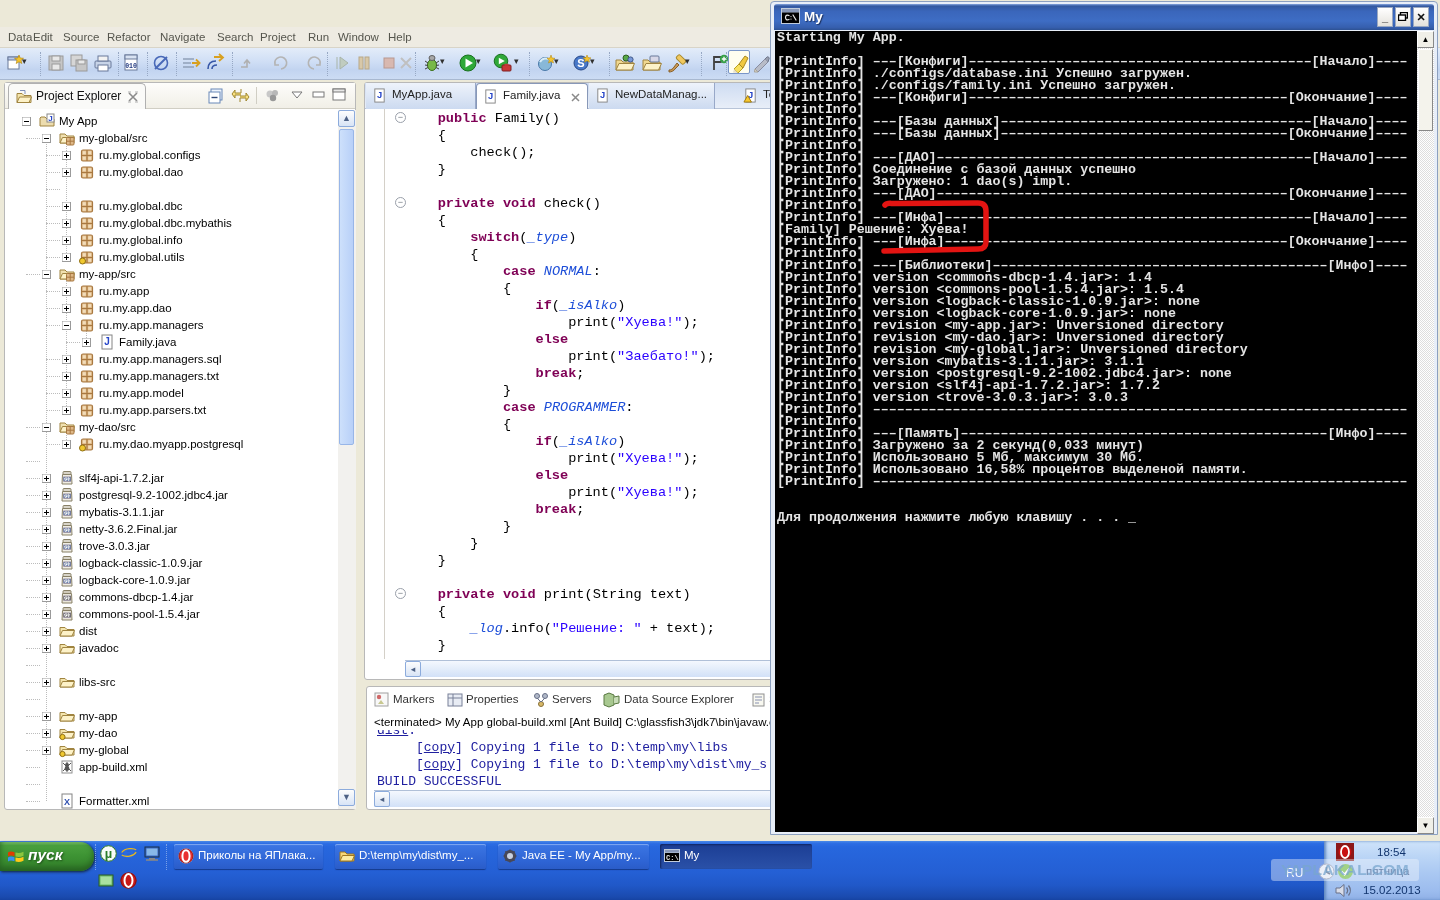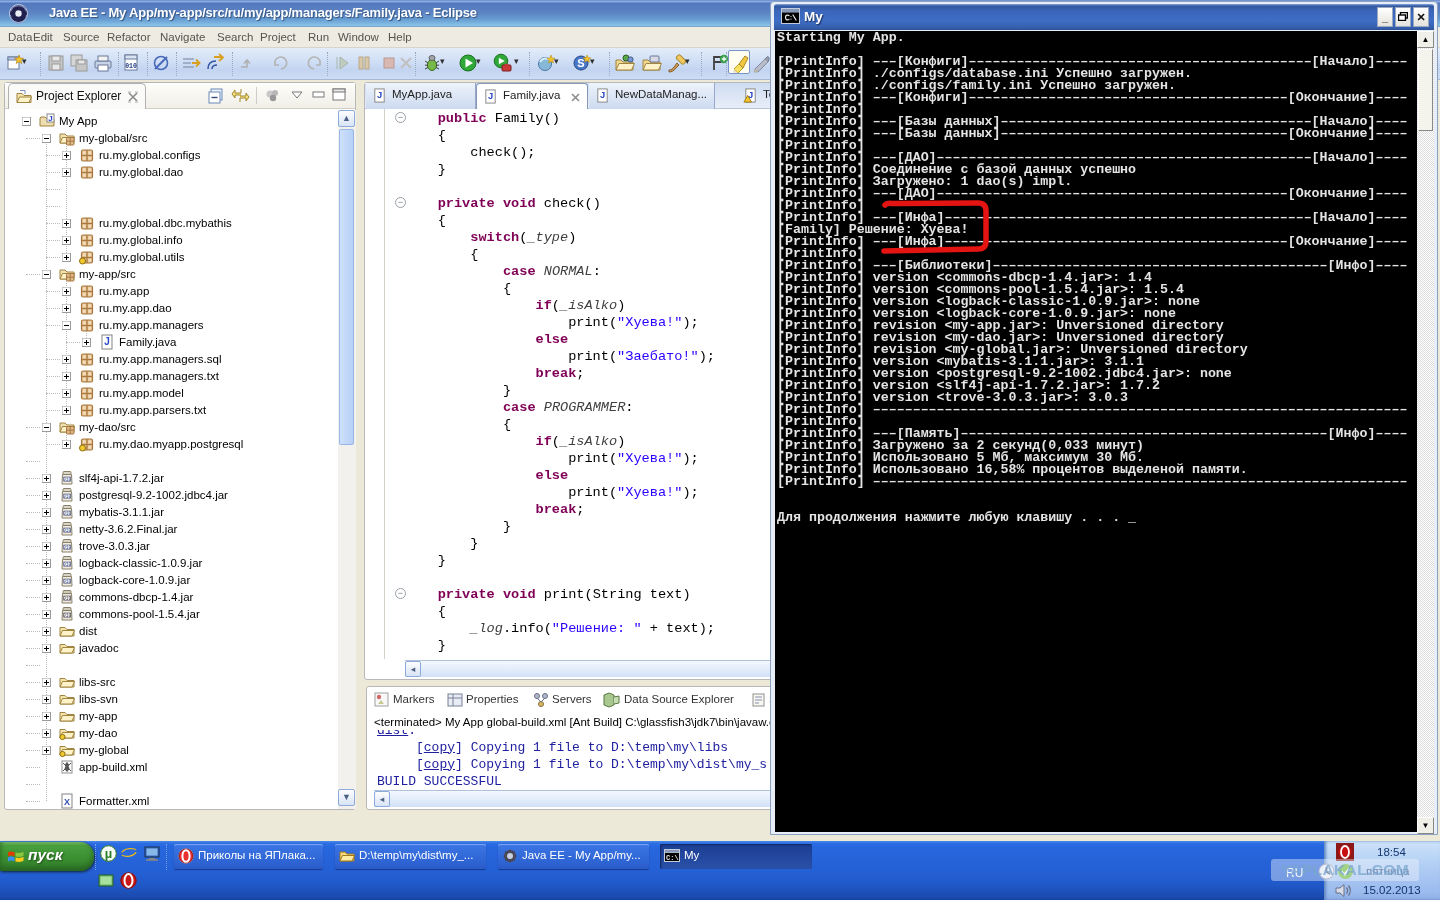--- a/index.html
+++ b/index.html
@@ -32,21 +32,21 @@
 .sbthumb{position:absolute;left:1px;width:15px;background:linear-gradient(90deg,#cde0fb,#b8d0f8);border:1px solid #98b6e8;border-radius:2px}
 
 #editor{left:364px;top:82px;width:680px;height:598px}
 .etabbar{position:absolute;left:0;top:0;width:100%;height:26px;background:linear-gradient(180deg,#cedcf2,#e8eef8);border-bottom:1px solid #b8c4d8}
 .etab{position:absolute;top:0;height:26px;font-size:11.5px;color:#222;background:linear-gradient(180deg,#eef3fb,#ccdaf0);border-right:1px solid #98a8c8;padding:5px 8px 0 26px;white-space:nowrap}
 .etab.active{background:#fff;border:1px solid #8898b8;border-bottom:none;border-radius:4px 4px 0 0;z-index:2}
 .jico{position:absolute;left:6px;top:5px;width:15px;height:15px}
 #ecode{position:absolute;left:0;top:26px;right:0;bottom:20px;background:#fff;overflow:hidden}
 #ecode pre{position:absolute;left:40px;top:1px;font-family:"Liberation Mono",monospace;font-size:13.6px;line-height:17px;color:#000}
 #ecode pre b{color:#7f0055;font-weight:bold}
-#ecode pre .f{color:#404040;font-style:italic}
+#ecode pre .f{color:#1d4ed8;font-style:italic}
 #ecode pre .s{color:#2a00ff}
 .foldc{position:absolute;left:30px;width:11px;height:11px;border:1px solid #9aa0aa;border-radius:50%;background:#fff;color:#707880;font-size:9px;line-height:8px;text-align:center}
 .vline{position:absolute;left:19px;top:0;bottom:0;border-left:1px solid #d4d0c8}
 
 .hsb{position:absolute;height:17px;background:linear-gradient(180deg,#f4f8fe,#d2e1f7);border-top:1px solid #b0c0d8}
 
 #bpanel{left:366px;top:686px;width:680px;height:124px}
 .btab{position:absolute;top:6px;font-size:11.5px;color:#333;white-space:nowrap}
 #console-line{position:absolute;left:1px;top:29px;right:1px;height:14px;font-size:11.5px;color:#000;white-space:nowrap;background:#fff;padding-left:6px;z-index:5}
 #bconsole{position:absolute;left:10px;top:34.5px;font-family:"Liberation Mono",monospace;font-size:13px;line-height:17px;color:#2020a0;white-space:pre}
@@ -75,29 +75,20 @@
 #tray{position:absolute;left:1324px;top:0;width:116px;height:59px;
  background:linear-gradient(180deg,#cfe3fa 0%,#bcd6f6 25%,#aac8f2 55%,#9cbcee 85%,#8fb0e6 100%);box-shadow:inset 2px 0 3px #6088c0}
 #tray .tt{position:absolute;color:#12356e;font-size:11.5px;white-space:nowrap}
 #watermark{position:absolute;left:1271px;top:18px;width:148px;height:22px;background:rgba(240,246,252,0.42);border-radius:3px;z-index:30;
  color:rgba(120,165,205,0.75);font-size:15.5px;font-weight:bold;letter-spacing:0.4px;text-align:center;line-height:21px;font-family:"Liberation Sans"}
 .qlico{position:absolute;width:17px;height:17px}
 </style></head>
 <body>
 
 <div id="eclipse">
-  <div id="etitle">
-    <svg class="abs" style="left:8px;top:3px" width="21" height="21">
-        <circle cx="10.5" cy="10.5" r="9" fill="#20214e"></circle>
-        <circle cx="10.5" cy="10.5" r="9" fill="none" stroke="#c8d4e8" stroke-width="1"></circle>
-        <path d="M3 8 A8 8 0 0 1 18 8 M2.5 12 A8 8 0 0 0 18.5 12" stroke="#8898c8" fill="none"></path>
-        <circle cx="10.5" cy="10.5" r="3.2" fill="#e8ecf4"></circle>
-      </svg>
-    <span class="ttext">Java EE - My App/my-app/src/ru/my/app/managers/Family.java - Eclipse</span>
-  </div>
   <div id="emenu">
     <span style="left:8px">Data</span>
       <span style="left:33px">Edit</span>
       <span style="left:63px">Source</span>
       <span style="left:107px">Refactor</span>
       <span style="left:160px">Navigate</span>
       <span style="left:217px">Search</span>
       <span style="left:260px">Project</span>
       <span style="left:308px">Run</span>
       <span style="left:338px">Window</span>
@@ -377,20 +368,36 @@
           <span style="position:absolute;left:74px;top:0px"><svg width="16" height="16">
               <rect x="2.5" y="3" width="11" height="11" rx="1.5" fill="#deb887" stroke="#a87840" stroke-width="1.2"></rect>
               <path d="M8 3 V14 M2.5 8.5 H13.5" stroke="#a87840" stroke-width="1.2"></path>
               <rect x="3.8" y="4.2" width="3" height="3" fill="#f2ddba"></rect>
               <rect x="9.2" y="4.2" width="3" height="3" fill="#f2ddba"></rect>
               <rect x="3.8" y="9.8" width="3" height="3" fill="#f2ddba"></rect>
               <rect x="9.2" y="9.8" width="3" height="3" fill="#f2ddba"></rect>
             </svg></span>
           <span class="tlab" style="left:94px">ru.my.global.dao</span>
         </div>
+<div class="trow" style="top:89px">
+          <svg width="9" height="9" style="position:absolute;left:57px;top:4px">
+            <rect x="0" y="0" width="8.5" height="8.5" fill="#fff" stroke="#9a9a9a"></rect>
+            <rect x="2" y="4" width="5" height="1" fill="#000"></rect>
+            <rect x="4" y="2" width="1" height="5" fill="#000"></rect>
+          </svg>
+          <span style="position:absolute;left:74px;top:0px"><svg width="16" height="16">
+              <rect x="2.5" y="3" width="11" height="11" rx="1.5" fill="#deb887" stroke="#a87840" stroke-width="1.2"></rect>
+              <path d="M8 3 V14 M2.5 8.5 H13.5" stroke="#a87840" stroke-width="1.2"></path>
+              <rect x="3.8" y="4.2" width="3" height="3" fill="#f2ddba"></rect>
+              <rect x="9.2" y="4.2" width="3" height="3" fill="#f2ddba"></rect>
+              <rect x="3.8" y="9.8" width="3" height="3" fill="#f2ddba"></rect>
+              <rect x="9.2" y="9.8" width="3" height="3" fill="#f2ddba"></rect>
+            </svg></span>
+          <span class="tlab" style="left:94px">ru.my.global.dbc</span>
+        </div>
 <div class="trow" style="top:106px">
           <svg width="9" height="9" style="position:absolute;left:57px;top:4px">
             <rect x="0" y="0" width="8.5" height="8.5" fill="#fff" stroke="#9a9a9a"></rect>
             <rect x="2" y="4" width="5" height="1" fill="#000"></rect>
             <rect x="4" y="2" width="1" height="5" fill="#000"></rect>
           </svg>
           <span style="position:absolute;left:74px;top:0px"><svg width="16" height="16">
               <rect x="2.5" y="3" width="11" height="11" rx="1.5" fill="#deb887" stroke="#a87840" stroke-width="1.2"></rect>
               <path d="M8 3 V14 M2.5 8.5 H13.5" stroke="#a87840" stroke-width="1.2"></path>
               <rect x="3.8" y="4.2" width="3" height="3" fill="#f2ddba"></rect>
@@ -753,32 +760,20 @@
           <svg width="9" height="9" style="position:absolute;left:37px;top:4px">
             <rect x="0" y="0" width="8.5" height="8.5" fill="#fff" stroke="#9a9a9a"></rect>
             <rect x="2" y="4" width="5" height="1" fill="#000"></rect>
             <rect x="4" y="2" width="1" height="5" fill="#000"></rect>
           </svg>
           <span style="position:absolute;left:54px;top:0px"><svg width="16" height="16">
               <path d="M1 4.5 L6 4.5 L8 6.5 L15 6.5 L15 13 L1 13 Z" fill="#f4e5ad" stroke="#a08440" stroke-width="1"></path>
               <path d="M1 13 L3.5 7.5 L15.5 7.5 L13 13 Z" fill="#fdf2c8" stroke="#a08440"></path>
             </svg></span>
           <span class="tlab" style="left:74px">libs-src</span>
-        </div>
-<div class="trow" style="top:582px">
-          <svg width="9" height="9" style="position:absolute;left:37px;top:4px">
-            <rect x="0" y="0" width="8.5" height="8.5" fill="#fff" stroke="#9a9a9a"></rect>
-            <rect x="2" y="4" width="5" height="1" fill="#000"></rect>
-            <rect x="4" y="2" width="1" height="5" fill="#000"></rect>
-          </svg>
-          <span style="position:absolute;left:54px;top:0px"><svg width="16" height="16">
-              <path d="M1 4.5 L6 4.5 L8 6.5 L15 6.5 L15 13 L1 13 Z" fill="#f4e5ad" stroke="#a08440" stroke-width="1"></path>
-              <path d="M1 13 L3.5 7.5 L15.5 7.5 L13 13 Z" fill="#fdf2c8" stroke="#a08440"></path>
-            </svg></span>
-          <span class="tlab" style="left:74px">libs-svn</span>
         </div>
 <div class="trow" style="top:599px">
           <svg width="9" height="9" style="position:absolute;left:37px;top:4px">
             <rect x="0" y="0" width="8.5" height="8.5" fill="#fff" stroke="#9a9a9a"></rect>
             <rect x="2" y="4" width="5" height="1" fill="#000"></rect>
             <rect x="4" y="2" width="1" height="5" fill="#000"></rect>
           </svg>
           <span style="position:absolute;left:54px;top:0px"><svg width="16" height="16">
               <path d="M1 4.5 L6 4.5 L8 6.5 L15 6.5 L15 13 L1 13 Z" fill="#f4e5ad" stroke="#a08440" stroke-width="1"></path>
               <path d="M1 13 L3.5 7.5 L15.5 7.5 L13 13 Z" fill="#fdf2c8" stroke="#a08440"></path>

